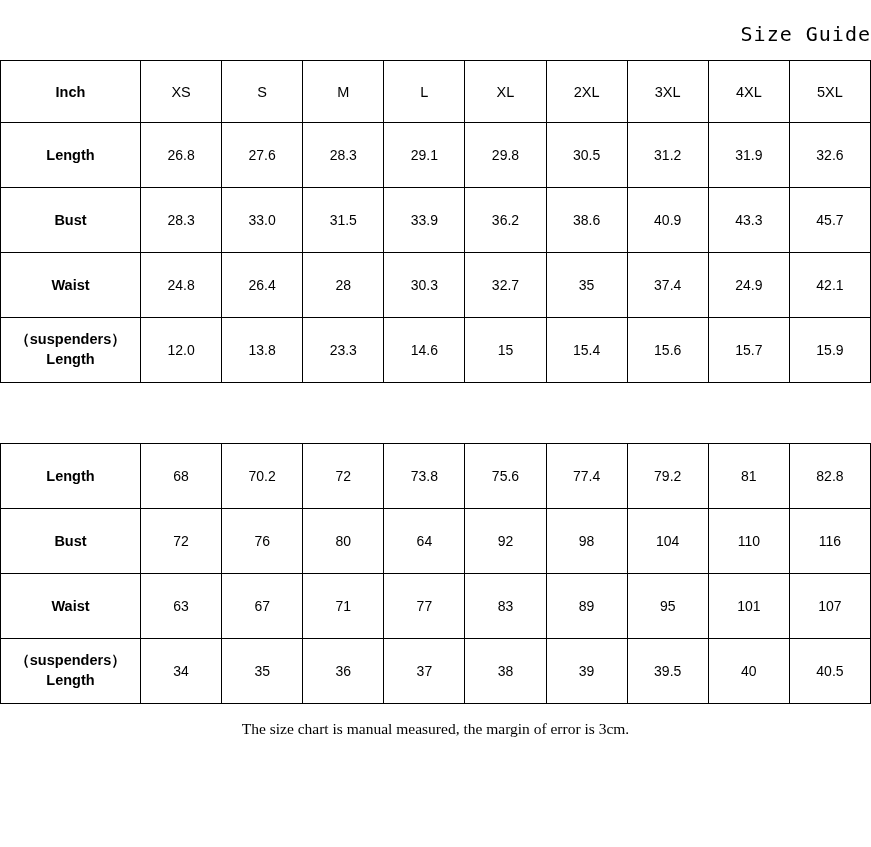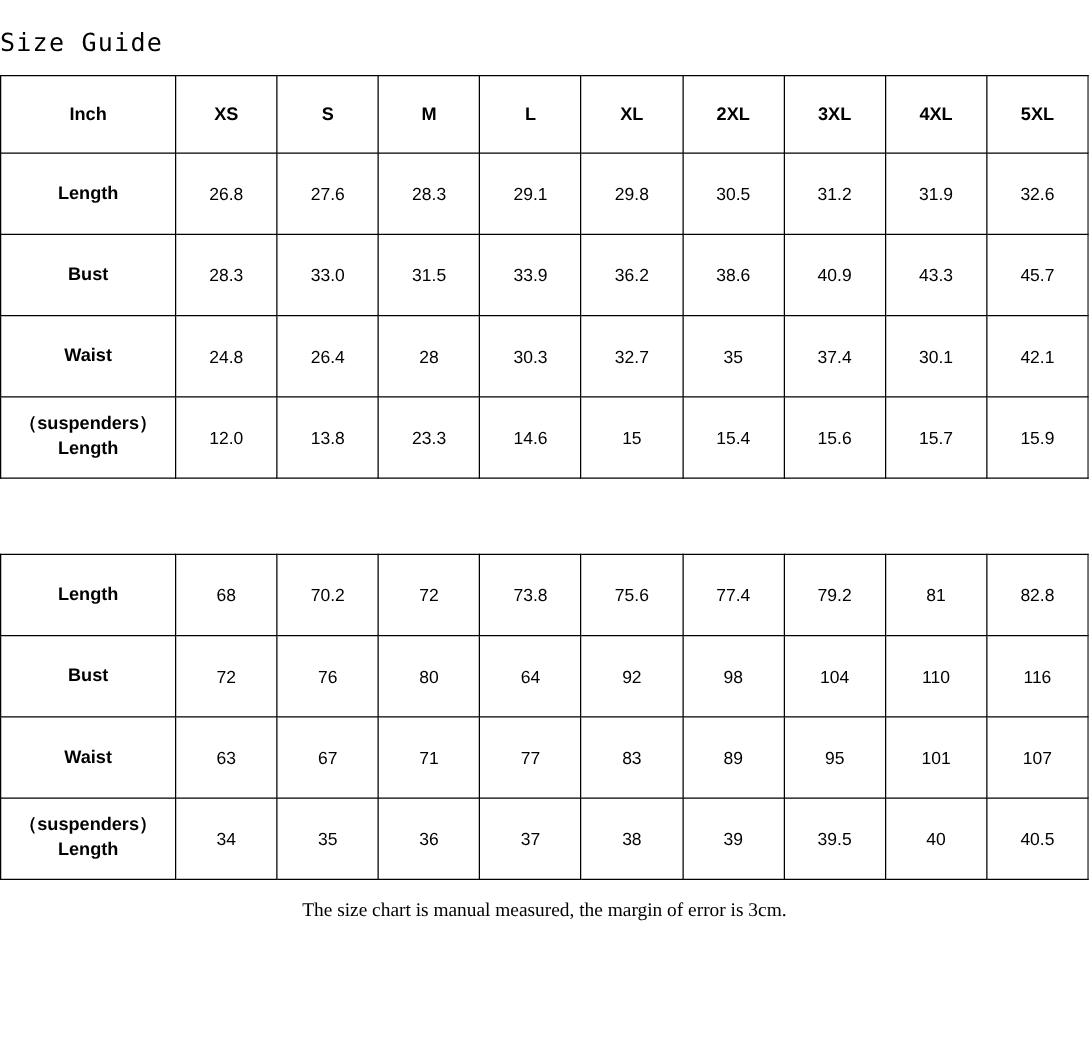--- a/index.html
+++ b/index.html
@@ -14,21 +14,21 @@
     color: #000000;
     overflow: hidden;
   }
   .page {
     width: 871px;
     height: 847px;
     position: relative;
     box-sizing: border-box;
   }
   .title {
-    text-align: left;
+    text-align: right;
     font-family: "DejaVu Sans Mono", monospace;
     font-size: 20px;
     letter-spacing: 1px;
     color: #000;
     padding-top: 24px;
     padding-bottom: 16px;
     line-height: 1;
   }
   table.size-table {
     border-collapse: collapse;
@@ -45,21 +45,21 @@
     height: 65px;
     box-sizing: border-box;
     padding: 2px 4px;
   }
   table.size-table td.rowhead {
     font-weight: bold;
     font-size: 14.5px;
     width: 140px;
   }
   table.size-table td.colhead {
-    font-weight: bold;
+    font-weight: normal;
     font-size: 14.5px;
   }
   table.size-table tr.header-row td {
     height: 62px;
   }
   td.rowhead .sub {
     display: block;
     line-height: 1.35;
   }
   .gap {
@@ -125,21 +125,21 @@
         </tr>
         <tr>
           <td class="rowhead">Waist</td>
           <td>24.8</td>
           <td>26.4</td>
           <td>28</td>
           <td>30.3</td>
           <td>32.7</td>
           <td>35</td>
           <td>37.4</td>
-          <td>30.1</td>
+          <td>24.9</td>
           <td>42.1</td>
         </tr>
         <tr>
           <td class="rowhead">
             <span class="sub">（suspenders）</span>
             <span class="sub">Length</span>
           </td>
           <td>12.0</td>
           <td>13.8</td>
           <td>23.3</td>

